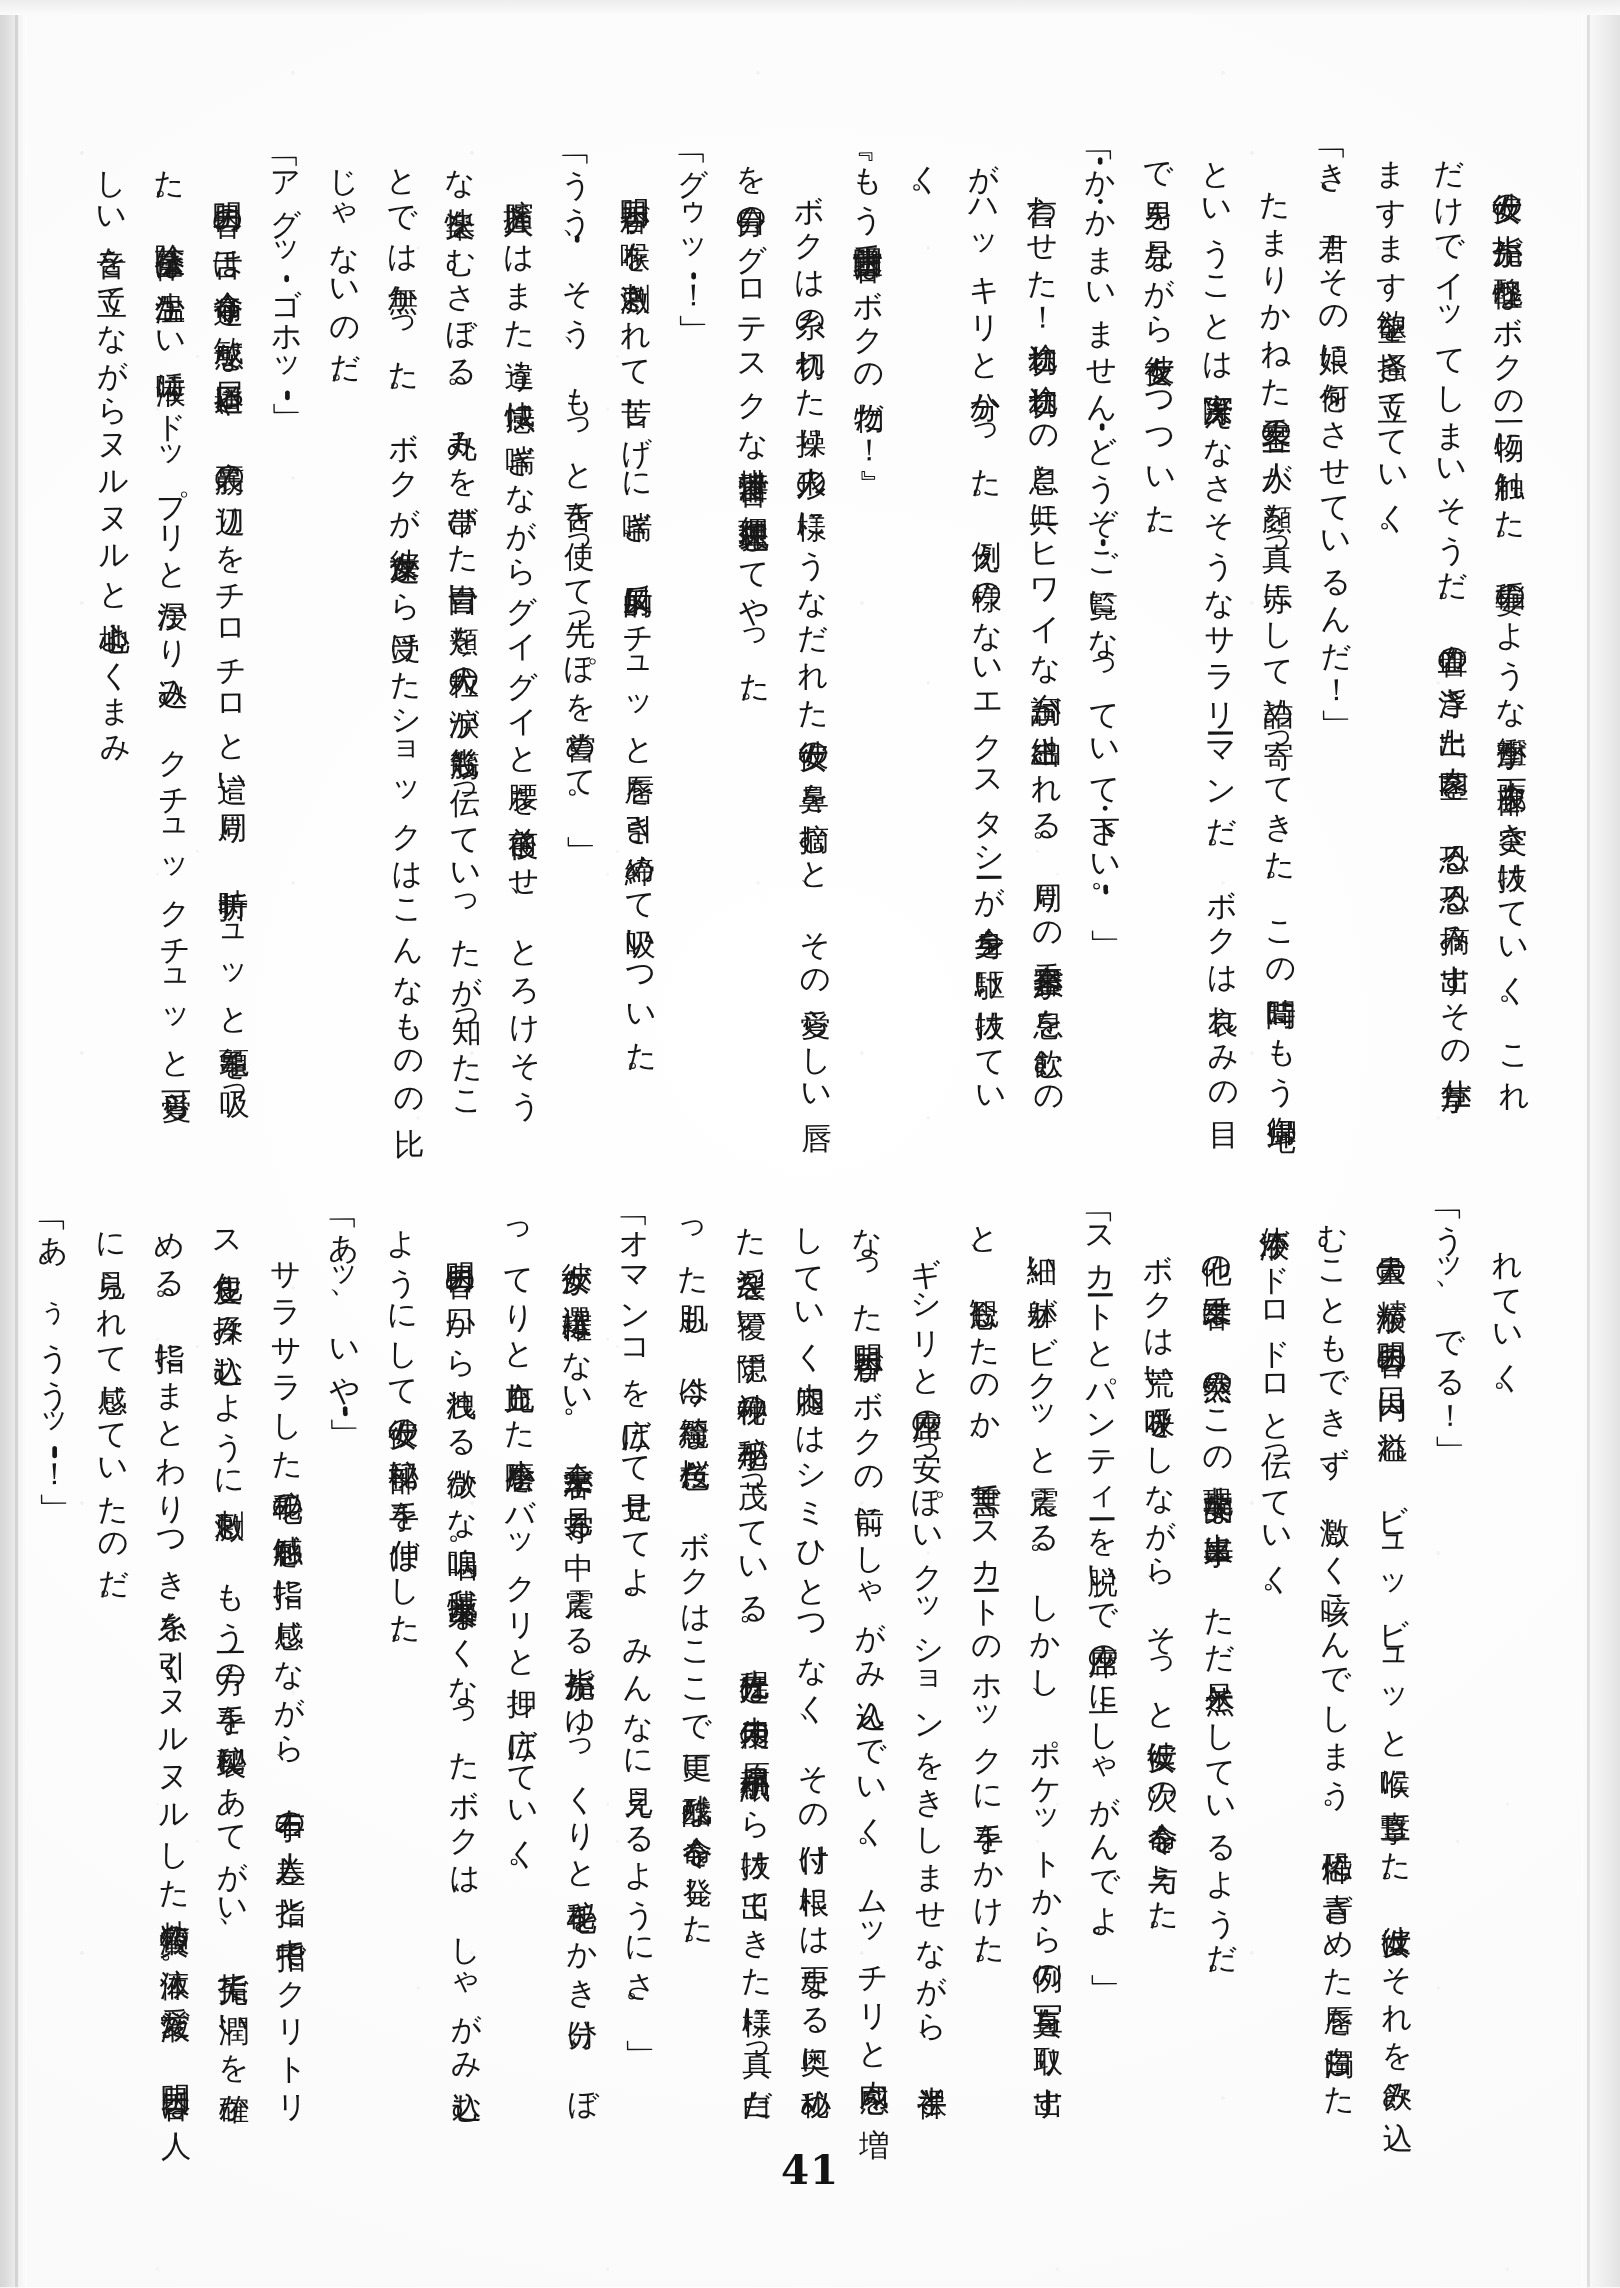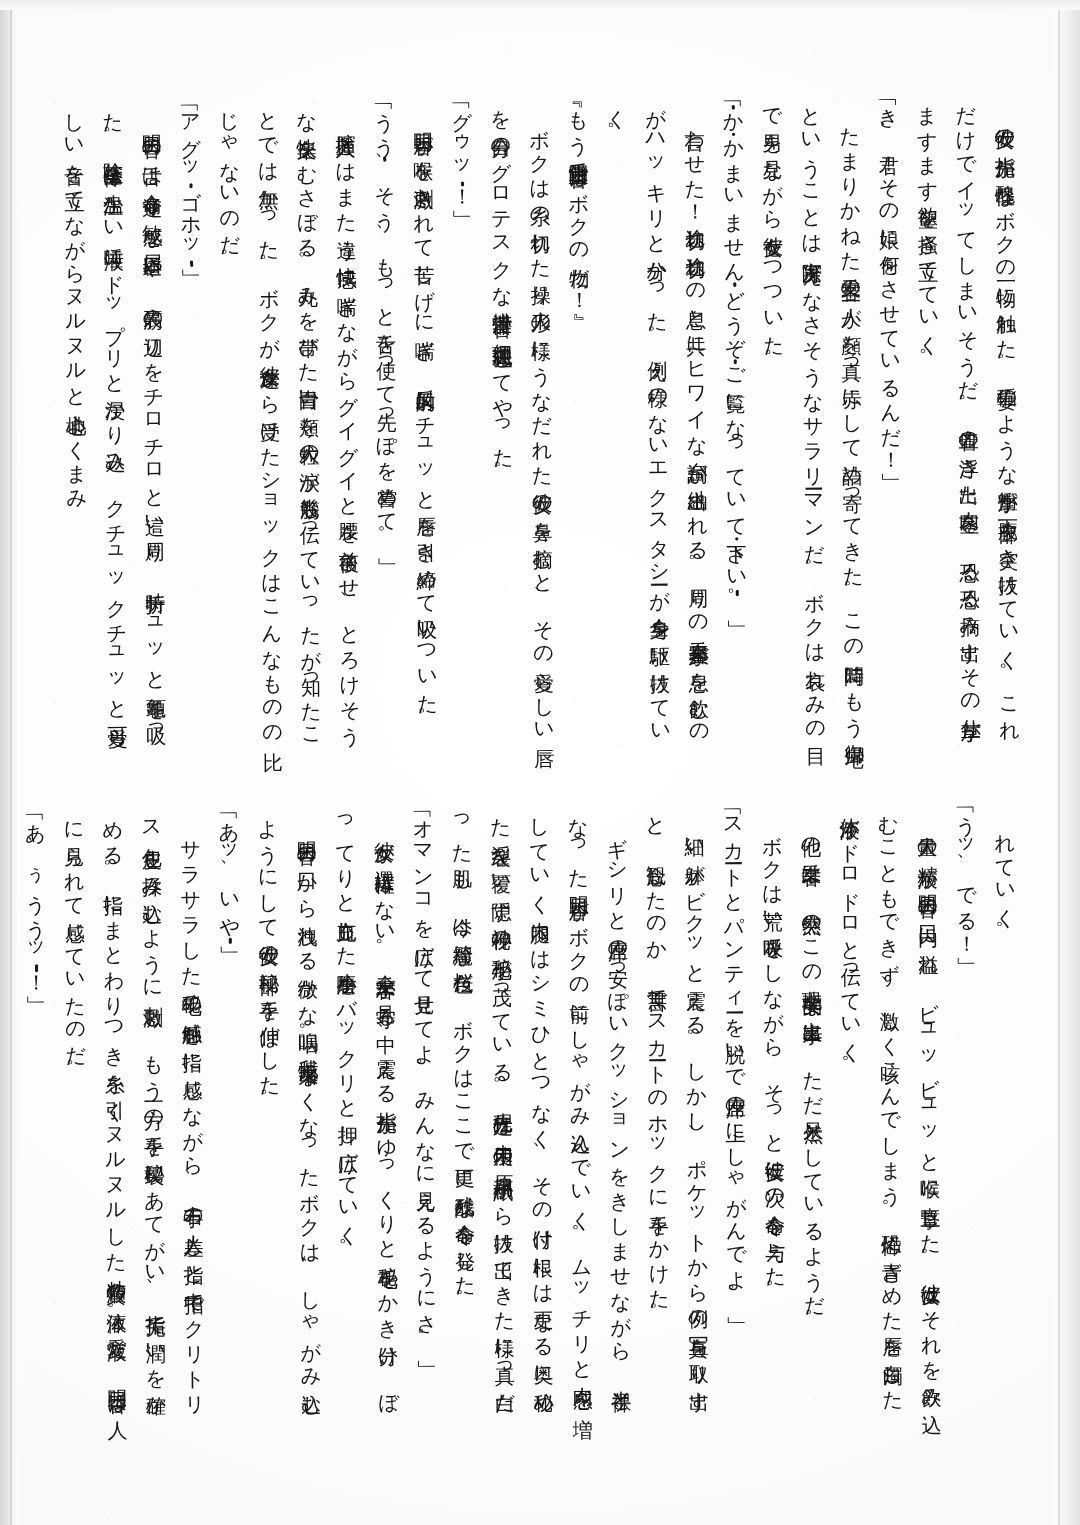--- a/index.html
+++ b/index.html
@@ -176,19 +176,20 @@
       <p>細い躰がビクッと震える。しかし、ポケットから例の写真を取り出すと、観念したのか、無言でスカートのホックに手をかけた。</p>
       <p>ギシリと座席の安っぽいクッションをきしませながら、半裸となった明日香がボクの前にしゃがみ込んでいく。ムッチリと肉感を増していく内腿にはシミひとつなく、その付け根には更なる奥に秘めた淫裂を覆い隠す神秘の秘毛が茂っている。先程迄は未使用の原稿用紙から抜け出てきた様に真っ白だった肌も、今は綺麗な桜色だ。ボクはここで更に残酷な命令を発した。</p>
       <p class="noindent">「オマンコを広げて見せてよ。みんなに見えるようにさ。」</p>
       <p>彼女が選択権はない。全乗客が見守る中、震える指先がゆっくりと秘毛をかき分け、ぼってりと充血した小陰唇をバックリと押し広げていく。</p>
       <p>明日香の口から洩れる微かな嗚咽。我慢出来なくなったボクは、しゃがみ込むようにして彼女の秘部に手を伸ばした。</p>
       <p class="noindent">「あッ、いや・・・」</p>
       <p>サラサラした秘毛の感触を指に感じながら、右手の人差し指と中指でクリトリス包皮を揉み込むように刺激し、もう一方の手を秘裂にあてがい、指先で潤いを確かめる。指にまとわりつき糸を引くヌルヌルした粘液質の液体。愛液だ。明日香は人に見られて感じていたのだ。</p>
       <p class="noindent">「あ、ぅううッ・・・・！」</p>
     </div>
 
+  <div id="folio">41</div>
 
   <div class="speckle"></div>
   <div class="edge-shadow-left"></div>
   <div class="edge-shadow-right"></div>
   <div class="edge-shadow-top"></div>
 
 </div>
 
 </body></html>

